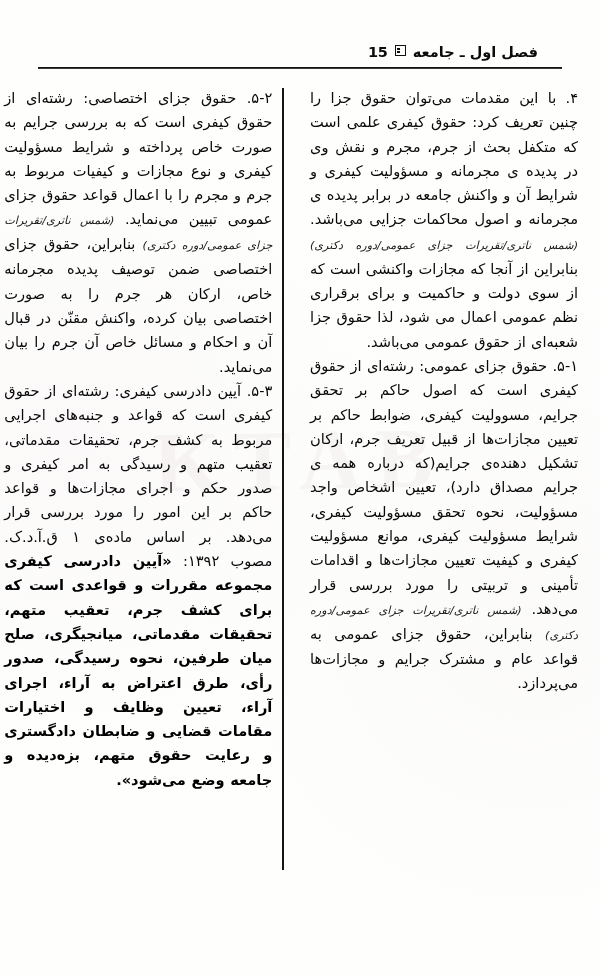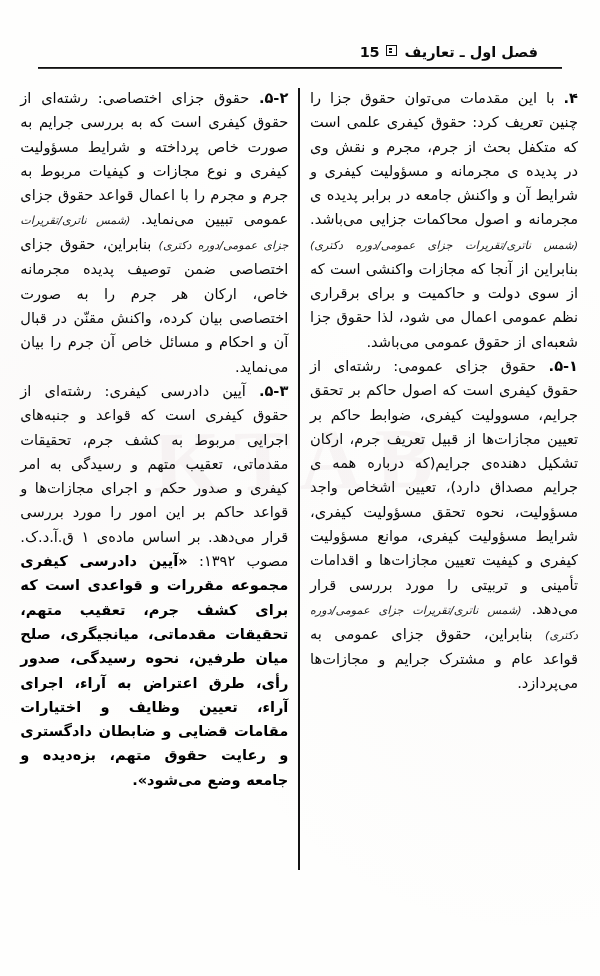--- a/index.html
+++ b/index.html
@@ -106,21 +106,21 @@
     left: 22px;
     height: 800px;
     display: flex;
     flex-direction: row;
     z-index: 3;
   }
   .col {
     width: 268px;
     flex: 0 0 268px;
   }
-  .col-right { padding-left: 10px; }
+  .col-right { padding-left: 26px; }
   .col-left  { padding-right: 10px; }
 
   .col-divider {
     flex: 1 1 auto;
     display: flex;
     justify-content: center;
   }
   .col-divider .rule {
     width: 1.7px;
     background: #141414;
@@ -137,21 +137,21 @@
     text-justify: inter-word;
     color: #080808;
     font-family: "DejaVu Sans", "Liberation Sans", sans-serif;
     font-weight: 500;
     letter-spacing: -0.15px;
     word-spacing: 0.5px;
   }
   p.body + p.body { margin-top: 0; }
 
   .num {
-    font-weight: bold;
+    font-weight: normal;
     letter-spacing: 0;
   }
 
   
   .cite {
     font-size: 11.2px;
     font-style: italic;
     font-weight: 400;
     letter-spacing: 0.1px;
     color: #1a1a1a;
@@ -168,21 +168,21 @@
 </head>
 <body>
 
 <div id="page">
 
   <div class="watermark">KTAB</div>
   <div class="scan-tint"></div>
 
   <div class="header-zone">
     <div class="running-head">
-      <span class="rh-title">فصل اول ـ تعاریف</span>
+      <span class="rh-title">فصل اول ـ جامعه</span>
       <span class="rh-sep"></span>
       <span class="rh-page">15</span>
     </div>
     <div class="head-rule"></div>
   </div>
 
   <div class="columns">
 
     <div class="col col-right">
 

